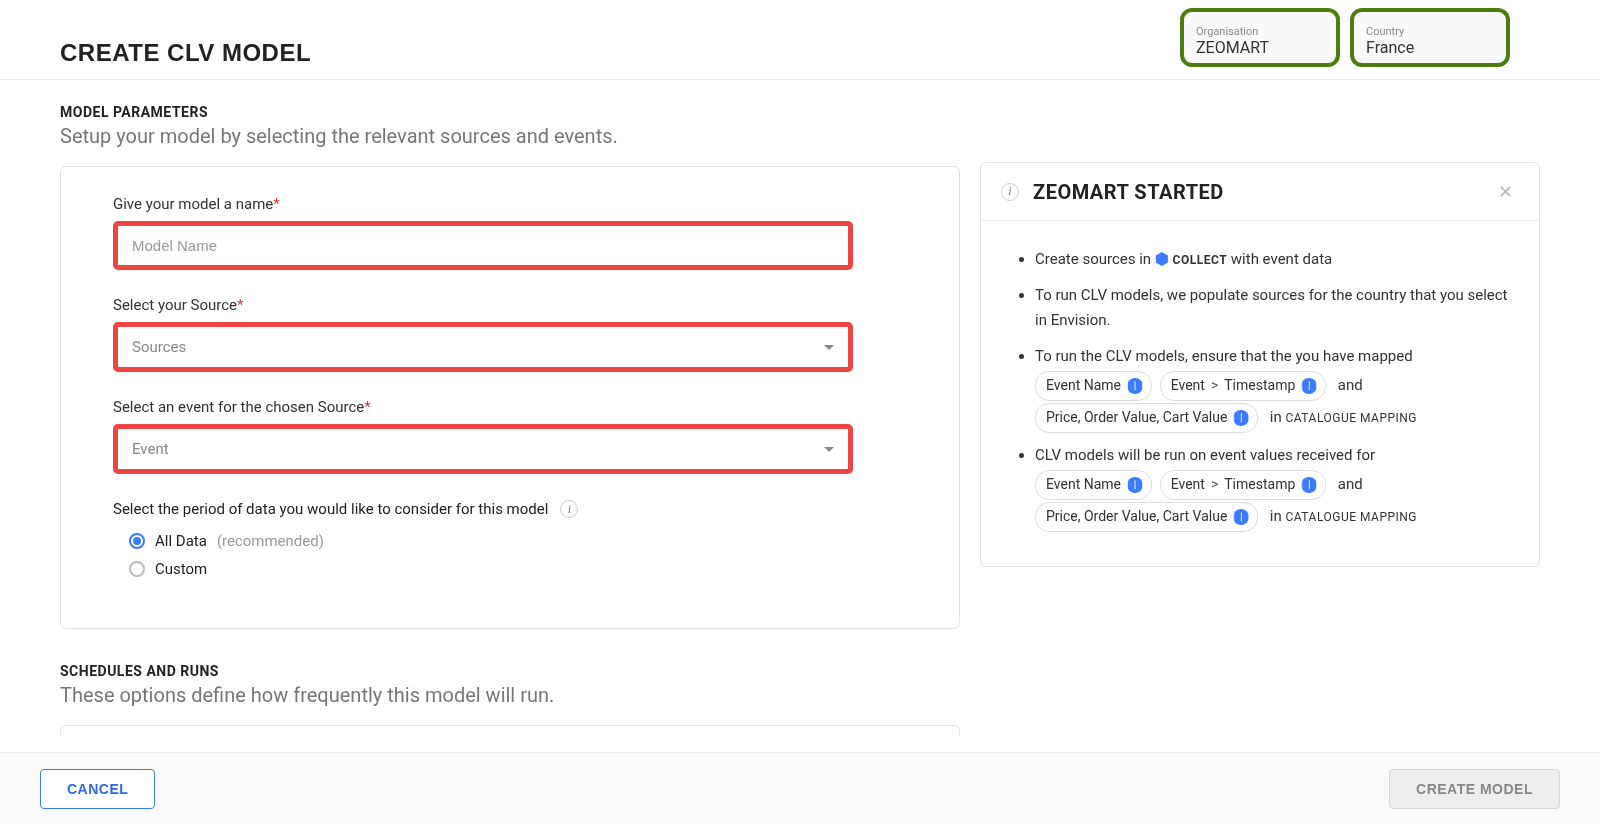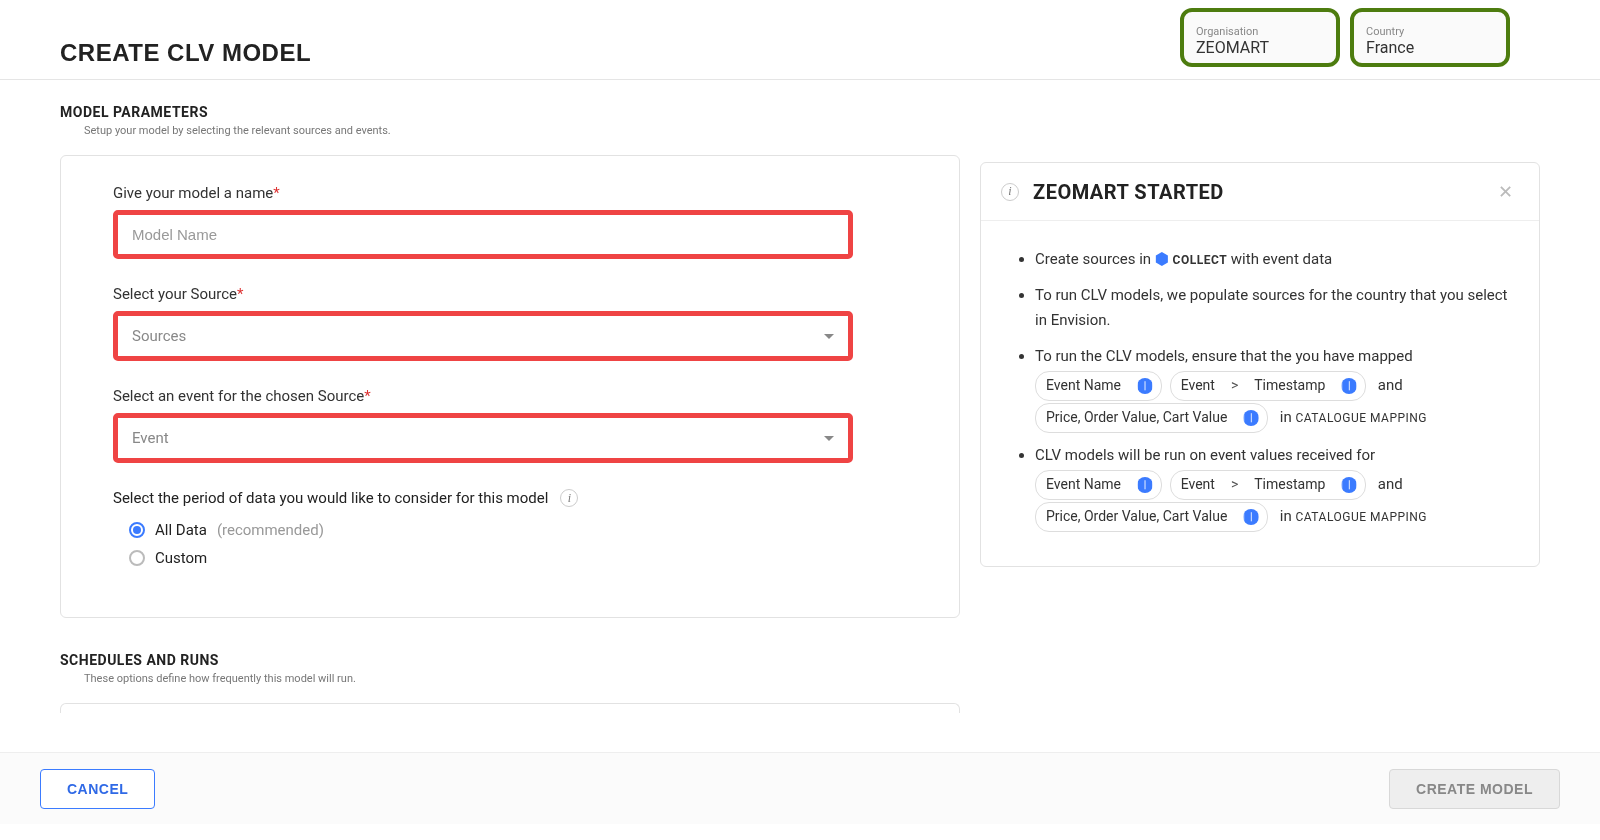--- a/index.html
+++ b/index.html
@@ -64,22 +64,21 @@
   .section-heading {
     font-size: 14px;
     font-weight: 700;
     letter-spacing: 0.5px;
     color: #222;
     margin-bottom: 4px;
   }
   .section-sub {
     color: #777;
     margin-bottom: 18px;
-    font-size: 11px;
-    margin-left: 24px;
+    font-size: 20px;
   }
 
   .card {
     border: 1px solid #e2e2e2;
     border-radius: 6px;
     padding: 28px 52px 40px 52px;
     background: #fff;
     margin-bottom: 34px;
   }
 
@@ -187,21 +186,21 @@
     display: inline-block;
     width: 14px; height: 14px;
     background: #3b7bff;
     clip-path: polygon(50% 0, 93% 25%, 93% 75%, 50% 100%, 7% 75%, 7% 25%);
     vertical-align: -2px;
   }
   .collect-label { font-weight: 700; font-size: 12px; letter-spacing: 0.5px; }
   .pill {
     display: inline-flex;
     align-items: center;
-    gap: 16px;
+    gap: 6px;
     border: 1px solid #ddd;
     border-radius: 14px;
     padding: 2px 8px 2px 10px;
     margin: 2px 4px 0 0;
     font-size: 14px;
     background: #fff;
   }
   .pill .blue-dot {
     display: inline-flex;
     width: 16px; height: 16px;

